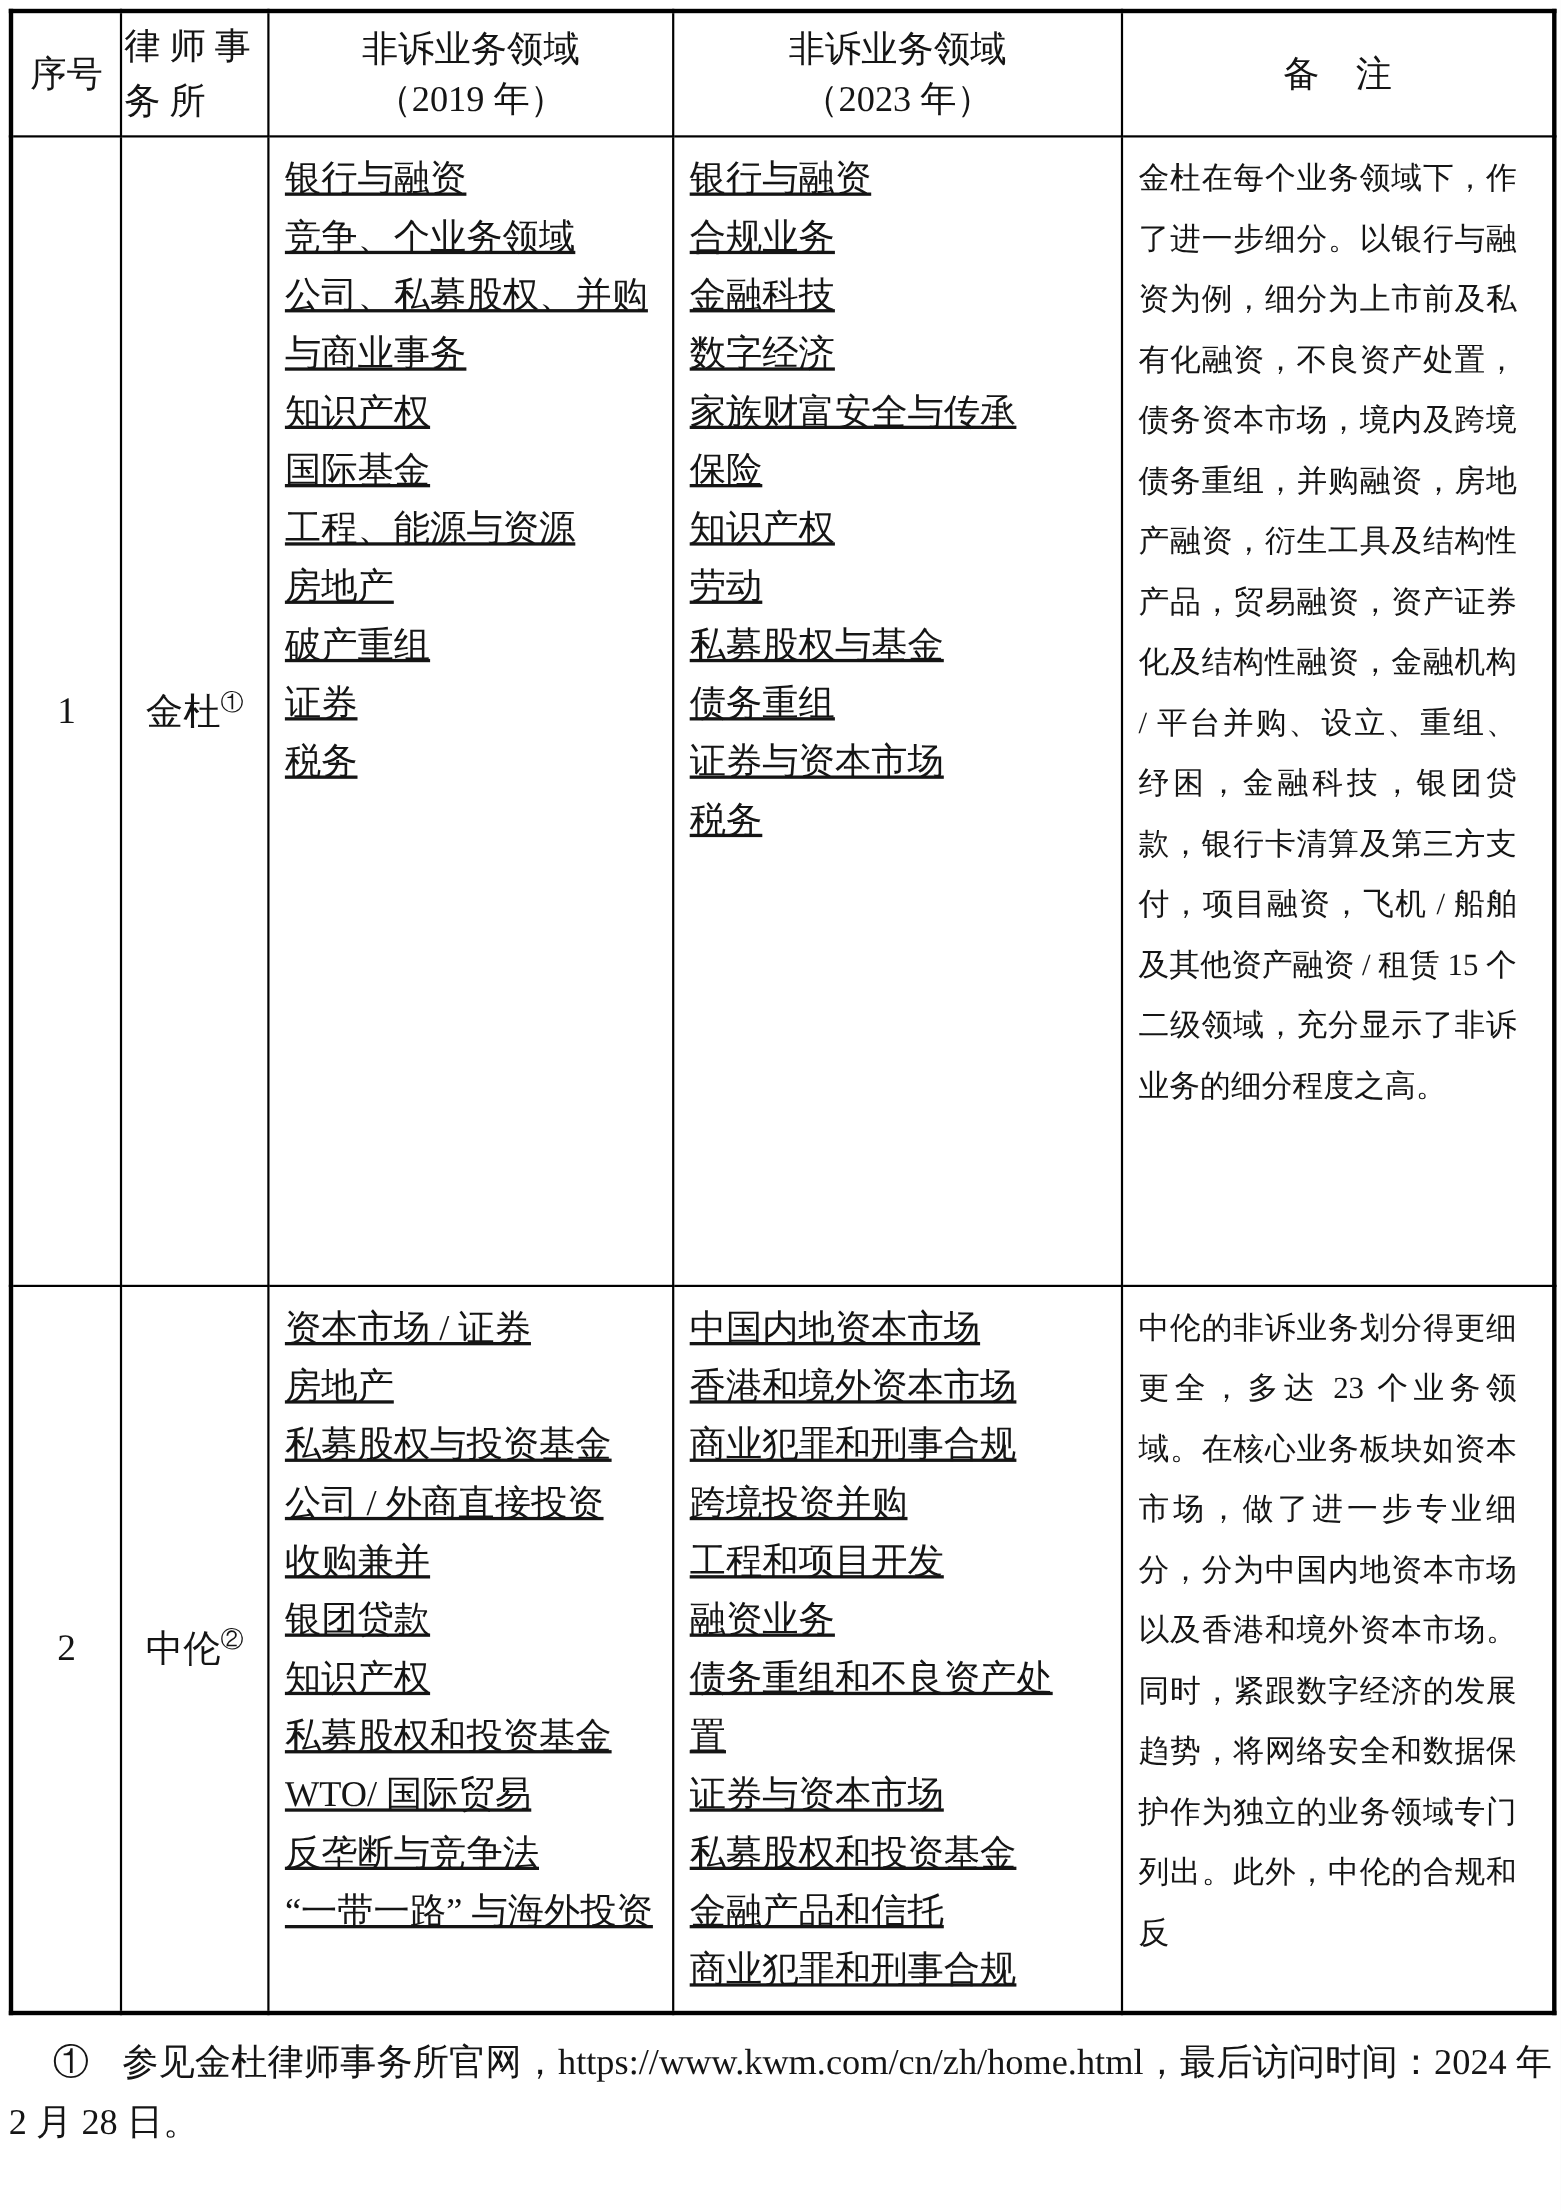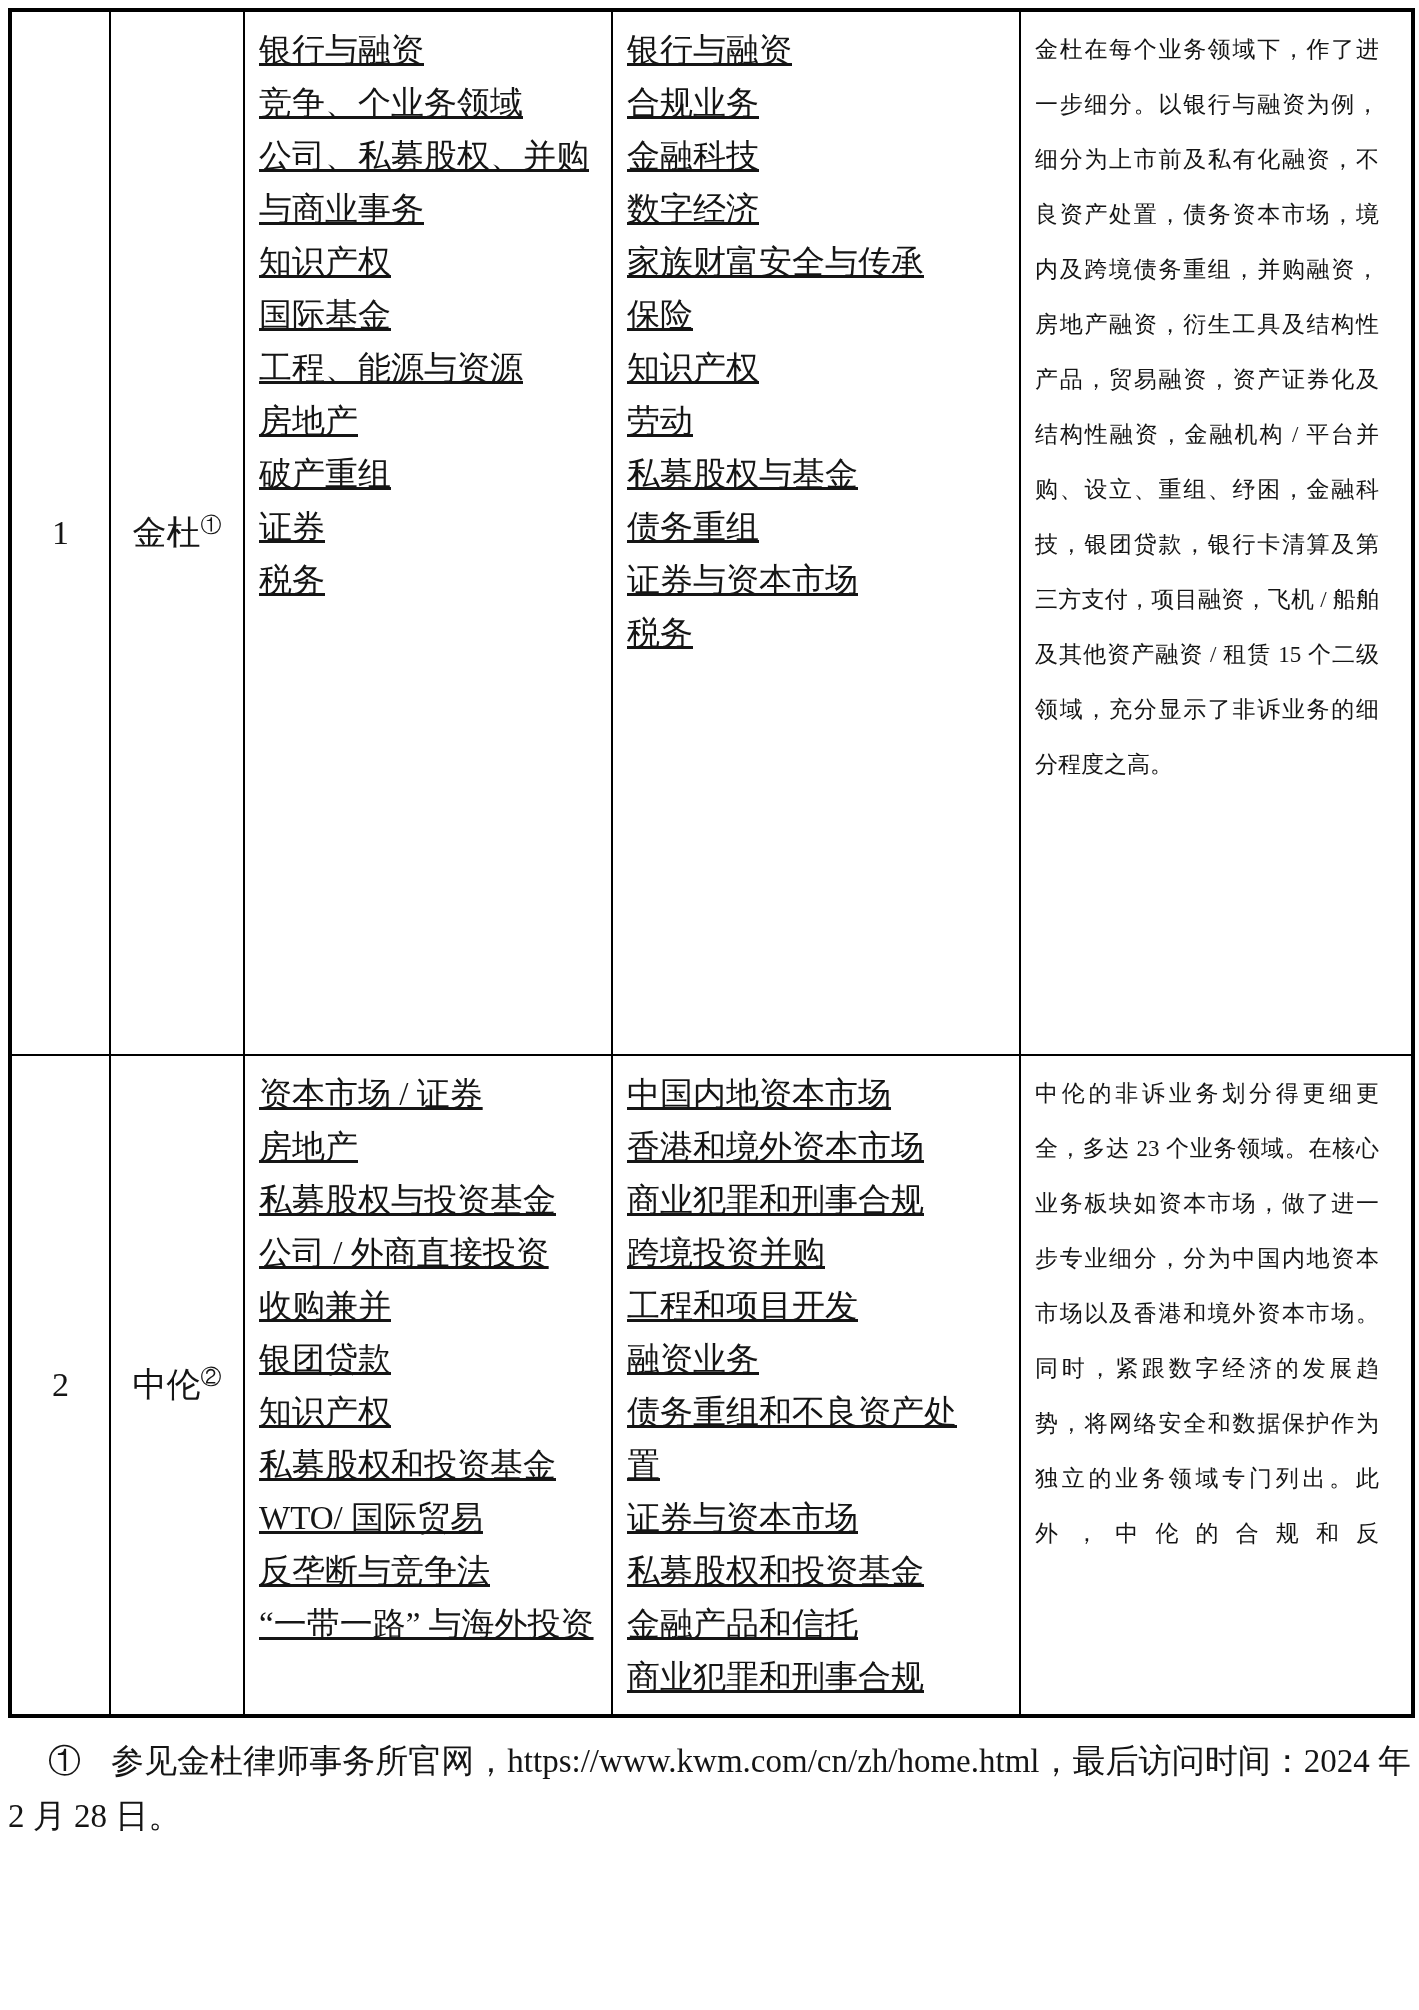--- a/index.html
+++ b/index.html
@@ -42,21 +42,21 @@
   .cell-firm sup { font-size:21px; vertical-align:super; line-height:0; }
   .cell-areas {
     vertical-align:top;
     font-size:33px;
     line-height:53px;
     padding:12px 10px 0 14px;
   }
   .cell-areas.col-2023 { padding-right:44px; }
   .cell-remark {
     vertical-align:top;
-    font-size:23px;
+    font-size:28px;
     line-height:55px;
     padding:10px 32px 0 14px;
     text-align:justify;
     text-justify:inter-ideograph;
   }
   .cell-remark.justify-last { text-align-last:justify; }
   .area-line { white-space:normal;text-decoration:underline; }
   .footnotes {
     margin:16px 8px 0 8px;
     font-size:33px;
@@ -76,20 +76,39 @@
 
   <table class="law">
     <colgroup>
       <col style="width:100px">
       <col style="width:134px">
       <col style="width:368px">
       <col style="width:408px">
       <col style="width:393px">
     </colgroup>
     <tbody>
+        <tr class="header-row">
+      <th class="col-header">
+        <span>序号</span>
+      </th>
+      <th class="col-header">
+        <div class="firm-header-inner">律师事务所</div>
+      </th>
+      <th class="col-header">
+        <div>非诉业务领域</div>
+        <div>（2019 年）</div>
+      </th>
+      <th class="col-header">
+        <div>非诉业务领域</div>
+        <div>（2023 年）</div>
+      </th>
+      <th class="col-header">
+        <span>备　注</span>
+      </th>
+    </tr>
 
     <tr class="row-1">
       <td class="cell-no">
         <span>1</span>
       </td>
       <td class="cell-firm">
         <span>金杜</span><sup>①</sup>
       </td>
       <td class="cell-areas">
             <div class="area-line">银行与融资</div>

